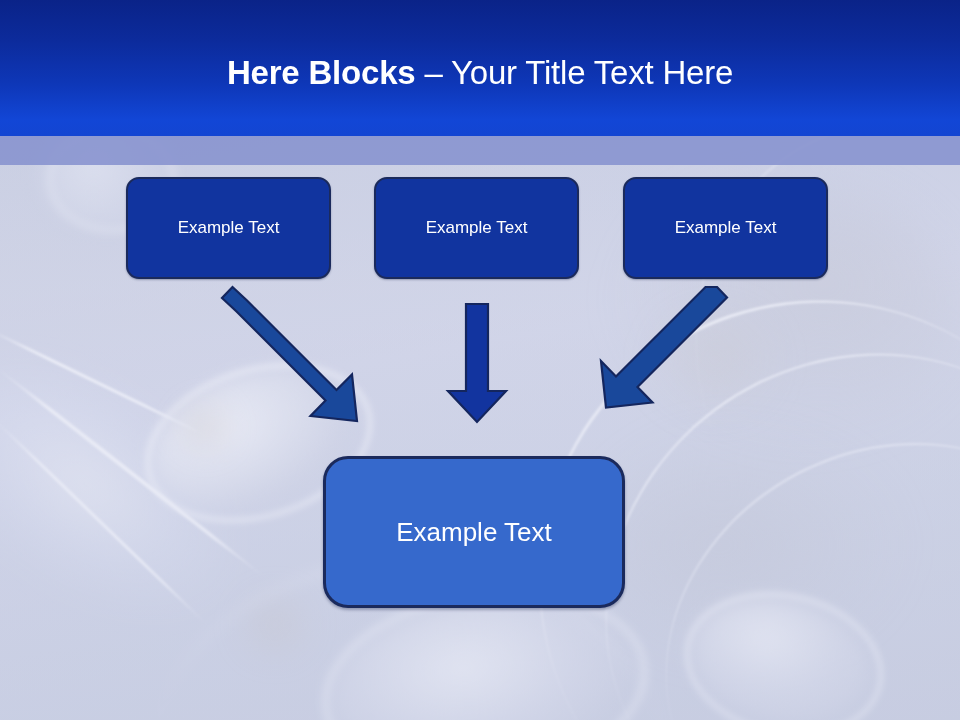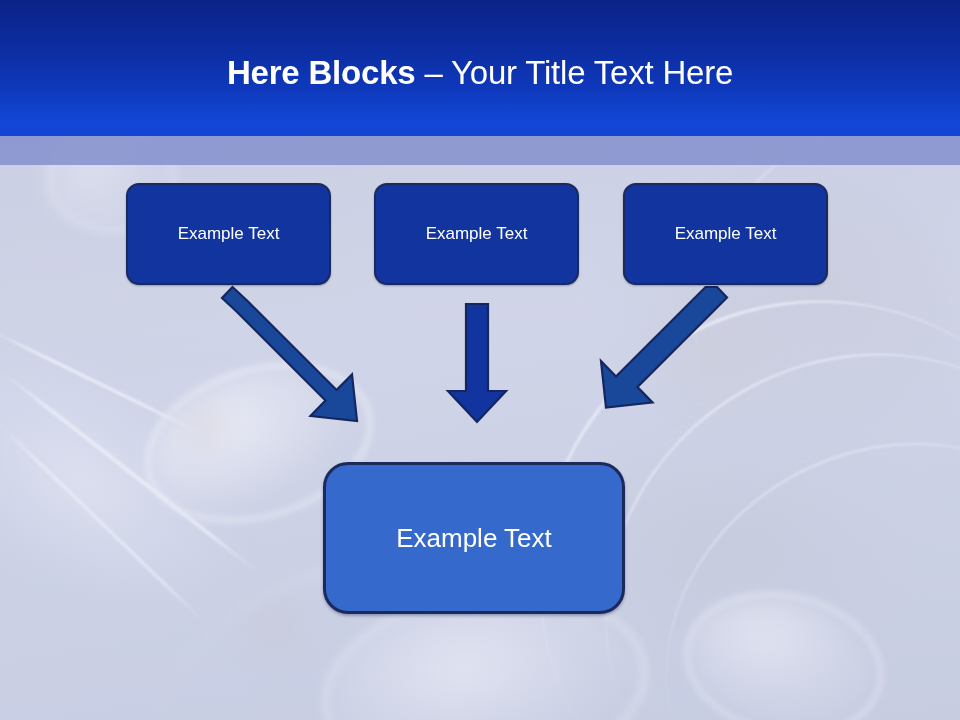--- a/index.html
+++ b/index.html
@@ -196,21 +196,20 @@
 
   
   .tbox {
     position: absolute;
     box-sizing: border-box;
     display: flex;
     align-items: center;
     justify-content: center;
     color: #ffffff;
     text-align: center;
-    margin-top: 6px;
   }
   .tbox.top {
     width: 205px;
     height: 102px;
     background: #11349f;
     border: 2px solid #1b2a5c;
     border-radius: 13px;
     font-size: 17px;
     box-shadow: 0 1px 2px rgba(30,40,80,0.35);
   }

